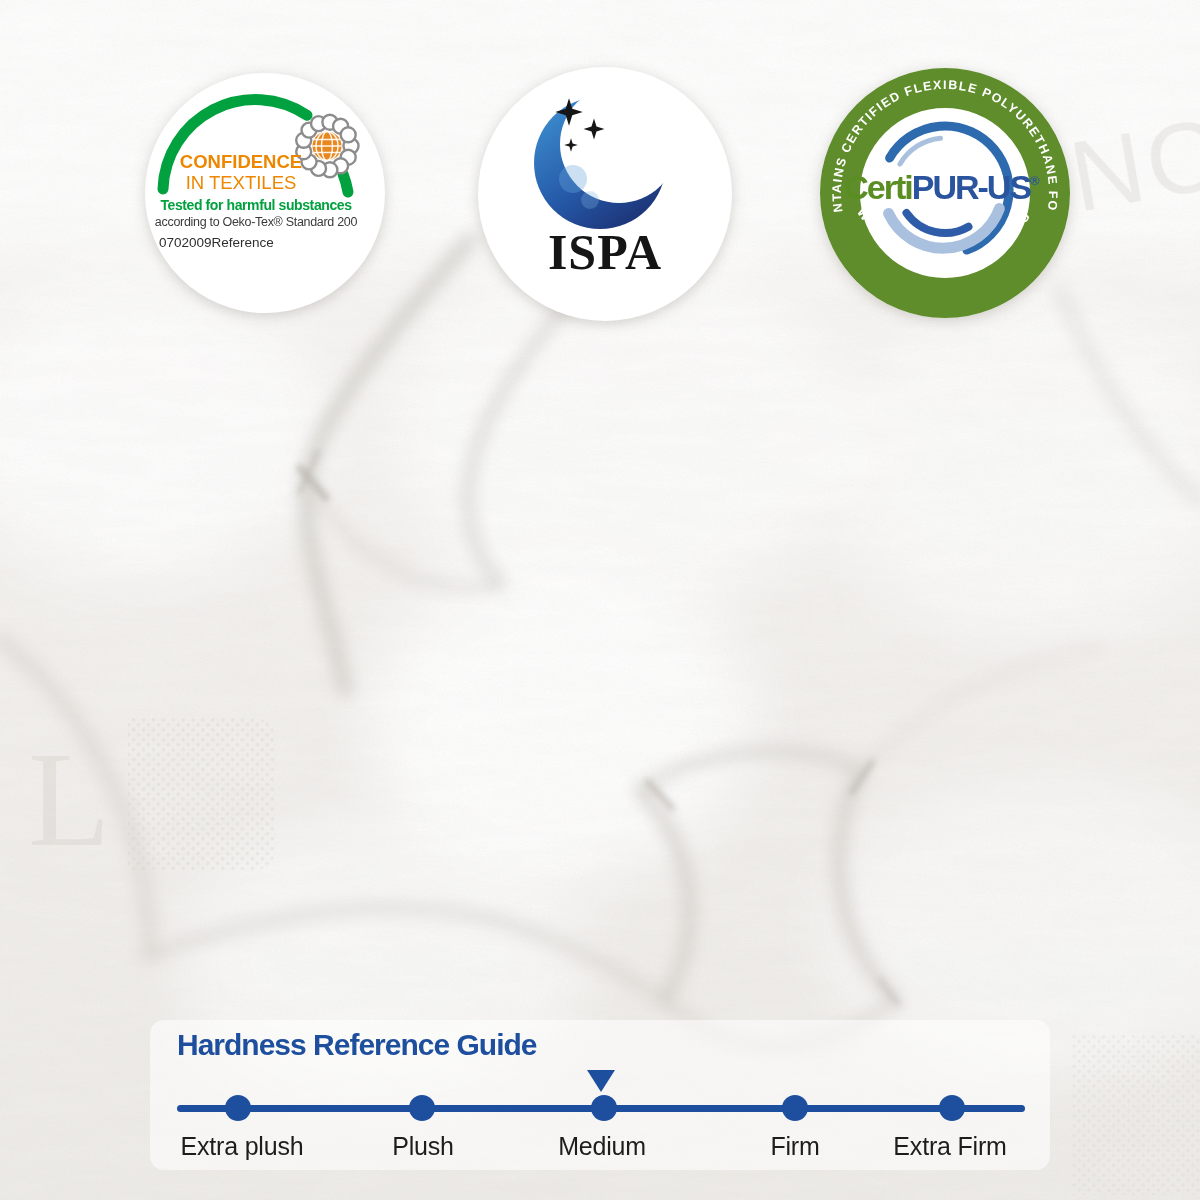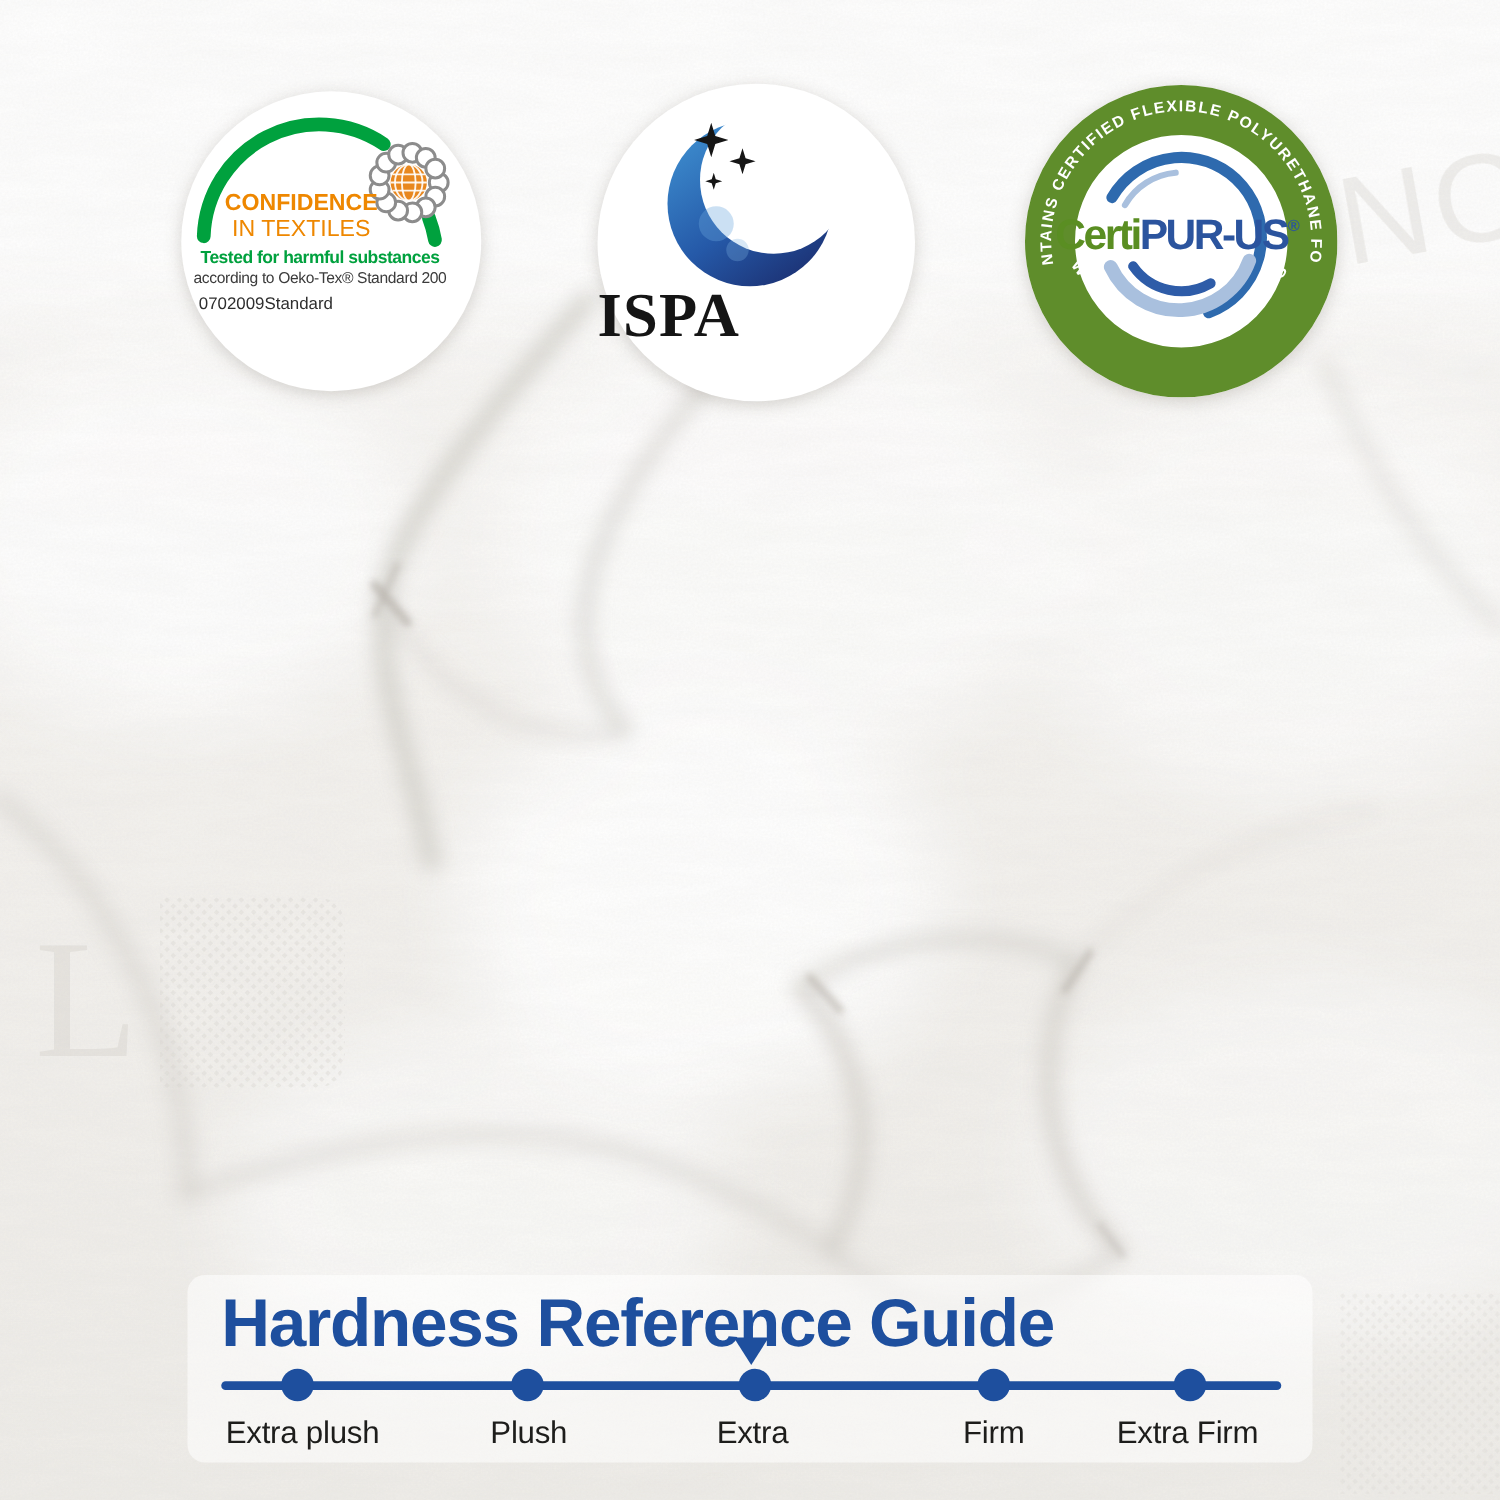--- a/index.html
+++ b/index.html
@@ -22,27 +22,27 @@
   .badge-ispa{left:478px;top:31px;width:254px;height:254px}
   .badge-certipur{left:820px;top:32px;width:250px;height:250px}
 
   .ok-line{position:absolute;text-align:center;white-space:nowrap;line-height:1.08}
   .ok-l1{top:79px;left:10px;width:172px;font-size:18.5px;font-weight:700;color:var(--oeko_orange);}
   .ok-l2{top:100px;left:10px;width:172px;font-size:18.5px;font-weight:400;color:var(--oeko_orange);}
   .ok-l3{top:125px;left:6px;width:210px;font-size:14px;font-weight:700;letter-spacing:-.4px;color:var(--oeko_green);}
   .ok-l4{top:143px;left:6px;width:210px;font-size:12.5px;letter-spacing:-.3px;color:var(--oeko_text);}
   .ok-row{position:absolute;top:162px;left:14px;right:16px;display:flex;justify-content:flex-start;font-size:13.5px;color:#2e2e2e;}
 
-  .ispa-word{position:absolute;top:156px;left:0;width:100%;
+  .ispa-word{position:absolute;top:156px;left:0;width:100%;text-align:center;
     font-family:"Liberation Serif", serif;font-weight:700;font-size:50px;letter-spacing:1px;color:var(--ispa_text);}
 
   
   .guide-panel{position:absolute;left:150px;top:1020px;width:900px;height:150px;
     background:rgba(255,255,255,.55);border-radius:14px;}
-  .guide-title{position:absolute;left:27px;top:8px;font-size:54px;font-weight:700;
+  .guide-title{position:absolute;left:27px;top:8px;font-size:30px;font-weight:700;
     letter-spacing:-1px;color:var(--accent);white-space:nowrap;}
   .scale{position:absolute;inset:0}
   .track{position:absolute;left:27px;top:85px;width:848px;height:7px;border-radius:4px;background:var(--accent);}
   .dot{position:absolute;top:75px;width:26px;height:26px;border-radius:50%;background:var(--accent);transform:translateX(-50%);}
   .sel-arrow{position:absolute;top:50px;width:0;height:0;transform:translateX(-50%);
     border-left:14px solid transparent;border-right:14px solid transparent;border-top:22px solid var(--accent);}
   .lvl{position:absolute;top:112px;transform:translateX(-50%);font-size:25px;letter-spacing:-.2px;
     color:var(--label);white-space:nowrap;}
 </style>
 </head>
@@ -157,21 +157,21 @@
           <line x1="-13" y1="6.5" x2="13" y2="6.5"></line>
         </g>
       </g>
     </svg>
     <div class="ok-line ok-l1">CONFIDENCE</div>
     <div class="ok-line ok-l2">IN TEXTILES</div>
     <div class="ok-line ok-l3">Tested for harmful substances</div>
     <div class="ok-line ok-l4">according to Oeko-Tex® Standard 200</div>
     <div class="ok-row">
       <span>0702009</span>
-      <span>Standard</span>
+      <span>Reference</span>
     </div>
   </div>
 
   <div class="badge badge-ispa">
     <svg viewBox="0 0 254 254" aria-hidden="true">
       <defs>
         <linearGradient id="moonGrad" x1="0.15" y1="0" x2="0.85" y2="1">
           <stop offset="0" stop-color="#3E8FD0"></stop>
           <stop offset="0.55" stop-color="#2559A8"></stop>
           <stop offset="1" stop-color="#1B2D6E"></stop>
@@ -226,19 +226,19 @@
     <div class="scale">
       <div class="track"></div>
       <div class="sel-arrow" style="left:451px"></div>
       <div class="dot" style="left:88px"></div>
       <div class="dot" style="left:272px"></div>
       <div class="dot" style="left:454px"></div>
       <div class="dot" style="left:645px"></div>
       <div class="dot" style="left:802px"></div>
       <span class="lvl" style="left:92px">Extra plush</span>
       <span class="lvl" style="left:273px">Plush</span>
-      <span class="lvl" style="left:452px">Extra</span>
+      <span class="lvl" style="left:452px">Medium</span>
       <span class="lvl" style="left:645px">Firm</span>
       <span class="lvl" style="left:800px">Extra Firm</span>
     </div>
   </div>
 
 </div>
 
 </body></html>

